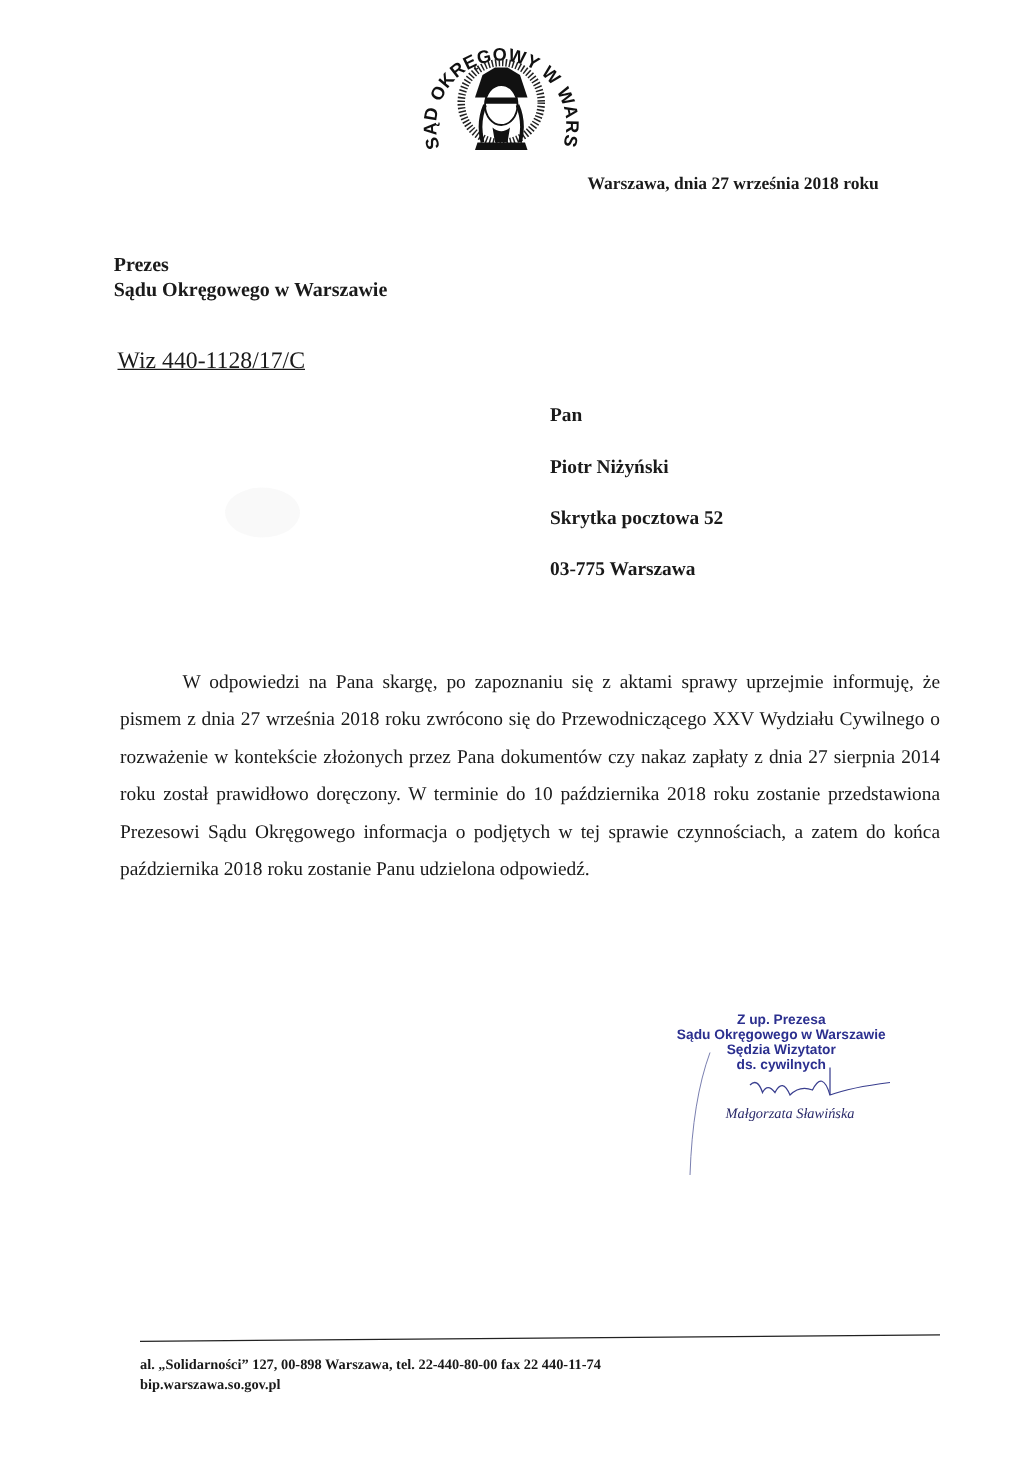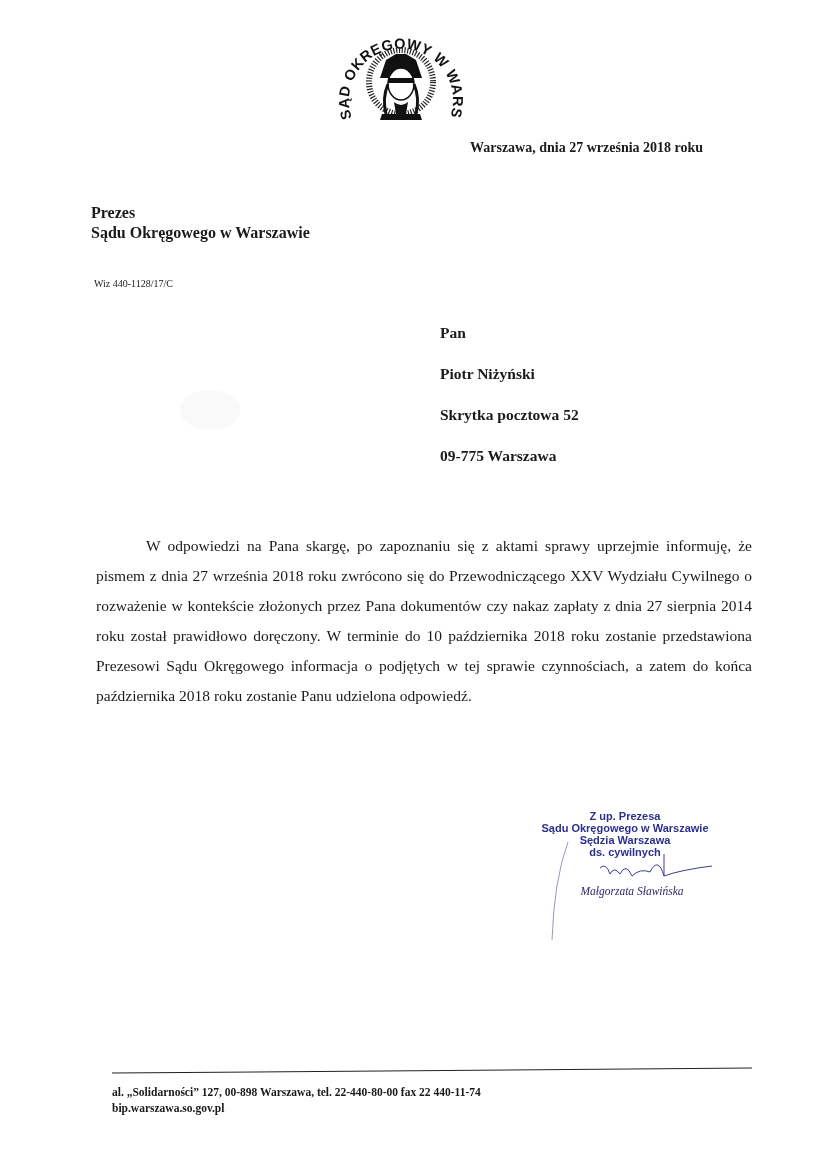--- a/index.html
+++ b/index.html
@@ -2,21 +2,21 @@
 <html><head>
 <meta charset="utf-8">
 <style>
   html, body { margin:0; padding:0; }
   body { width:827px; height:1169px; background:#ffffff; position:relative; overflow:hidden;
          font-family:"Liberation Serif", serif; color:#1a1a1a; }
   .abs { position:absolute; }
   #logo { left:330px; top:20px; width:140px; height:110px; }
   #date { left:470px; top:140px; font-size:14px;font-weight:bold; }
   #sender { left:91px; top:203px; font-size:16px; font-weight:bold; line-height:20px; }
-  #ref { left:94px; top:278px; font-size:10px; }
+  #ref { left:94px; top:278px; font-size:19px;text-decoration:underline; }
   #addr { left:440px; top:324px; font-size:15.5px; font-weight:bold; }
   #addr div { height:41px; }
   #body { left:96px; top:531px; width:656px; font-size:15.5px; line-height:30px; text-align:justify; }
   #body p { margin:0; text-indent:50px; }
   #stamp { left:535px; top:810px; width:180px; color:#2b2f8f; font-family:"Liberation Sans", sans-serif;
            font-size:11px; font-weight:bold; text-align:center; line-height:12px; }
   #stamp .name { font-style:italic; font-weight:normal; font-family:"Liberation Serif", serif; font-size:11.5px; text-align:center; margin-left:14px; margin-top:17px; color:#2a2a6a; }
   #sig { left:540px; top:840px; width:180px; height:110px; }
   #footer-line { left:112px; top:1070px; width:640px; height:0; border-top:1.3px solid #222; transform:rotate(-0.45deg); }
   #footer { left:112px; top:1084px; width:640px; text-align:left; font-size:11.5px; font-weight:bold; line-height:16px; }
@@ -51,37 +51,37 @@
   <div>Prezes</div>
   <div>Sądu Okręgowego w Warszawie</div>
 </div>
 
 <div id="ref" class="abs">Wiz 440-1128/17/C</div>
 
 <div id="addr" class="abs">
   <div>Pan</div>
   <div>Piotr Niżyński</div>
   <div>Skrytka pocztowa 52</div>
-  <div>09-775 Warszawa</div>
+  <div>03-775 Warszawa</div>
 </div>
 
 <div id="body" class="abs">
   <p>W odpowiedzi na Pana skargę, po zapoznaniu się z aktami sprawy uprzejmie informuję, że pismem z dnia 27 września 2018 roku zwrócono się do Przewodniczącego XXV Wydziału Cywilnego o rozważenie w kontekście złożonych przez Pana dokumentów czy nakaz zapłaty z dnia 27 sierpnia 2014 roku został prawidłowo doręczony. W terminie do 10 października 2018 roku zostanie przedstawiona Prezesowi Sądu Okręgowego informacja o podjętych w tej sprawie czynnościach, a zatem do końca października 2018 roku zostanie Panu udzielona odpowiedź.</p>
 </div>
 
 <svg id="sig" class="abs" viewBox="0 0 180 110">
   <path d="M28 2 Q14 40 12 100" stroke="#7a7fb0" stroke-width="0.8" fill="none"></path>
   <path d="M60 28 Q66 22 70 34 Q74 26 80 34 Q86 22 92 36 Q100 28 110 32 Q118 16 124 36 Q140 30 172 26" stroke="#3a3f8f" stroke-width="1" fill="none"></path>
   <path d="M124 14 L124 36" stroke="#3a3f8f" stroke-width="1"></path>
 </svg>
 
 <div id="stamp" class="abs">
   <div>Z up. Prezesa</div>
   <div>Sądu Okręgowego w Warszawie</div>
-  <div>Sędzia Warszawa</div>
+  <div>Sędzia Wizytator</div>
   <div>ds. cywilnych</div>
   <div style="height:10px"></div>
   <div class="name">Małgorzata Sławińska</div>
 </div>
 
 <div id="footer-line" class="abs"></div>
 <div id="footer" class="abs">
   <div>al. „Solidarności” 127, 00-898 Warszawa, tel. 22-440-80-00 fax 22 440-11-74</div>
   <div>bip.warszawa.so.gov.pl</div>
 </div>

